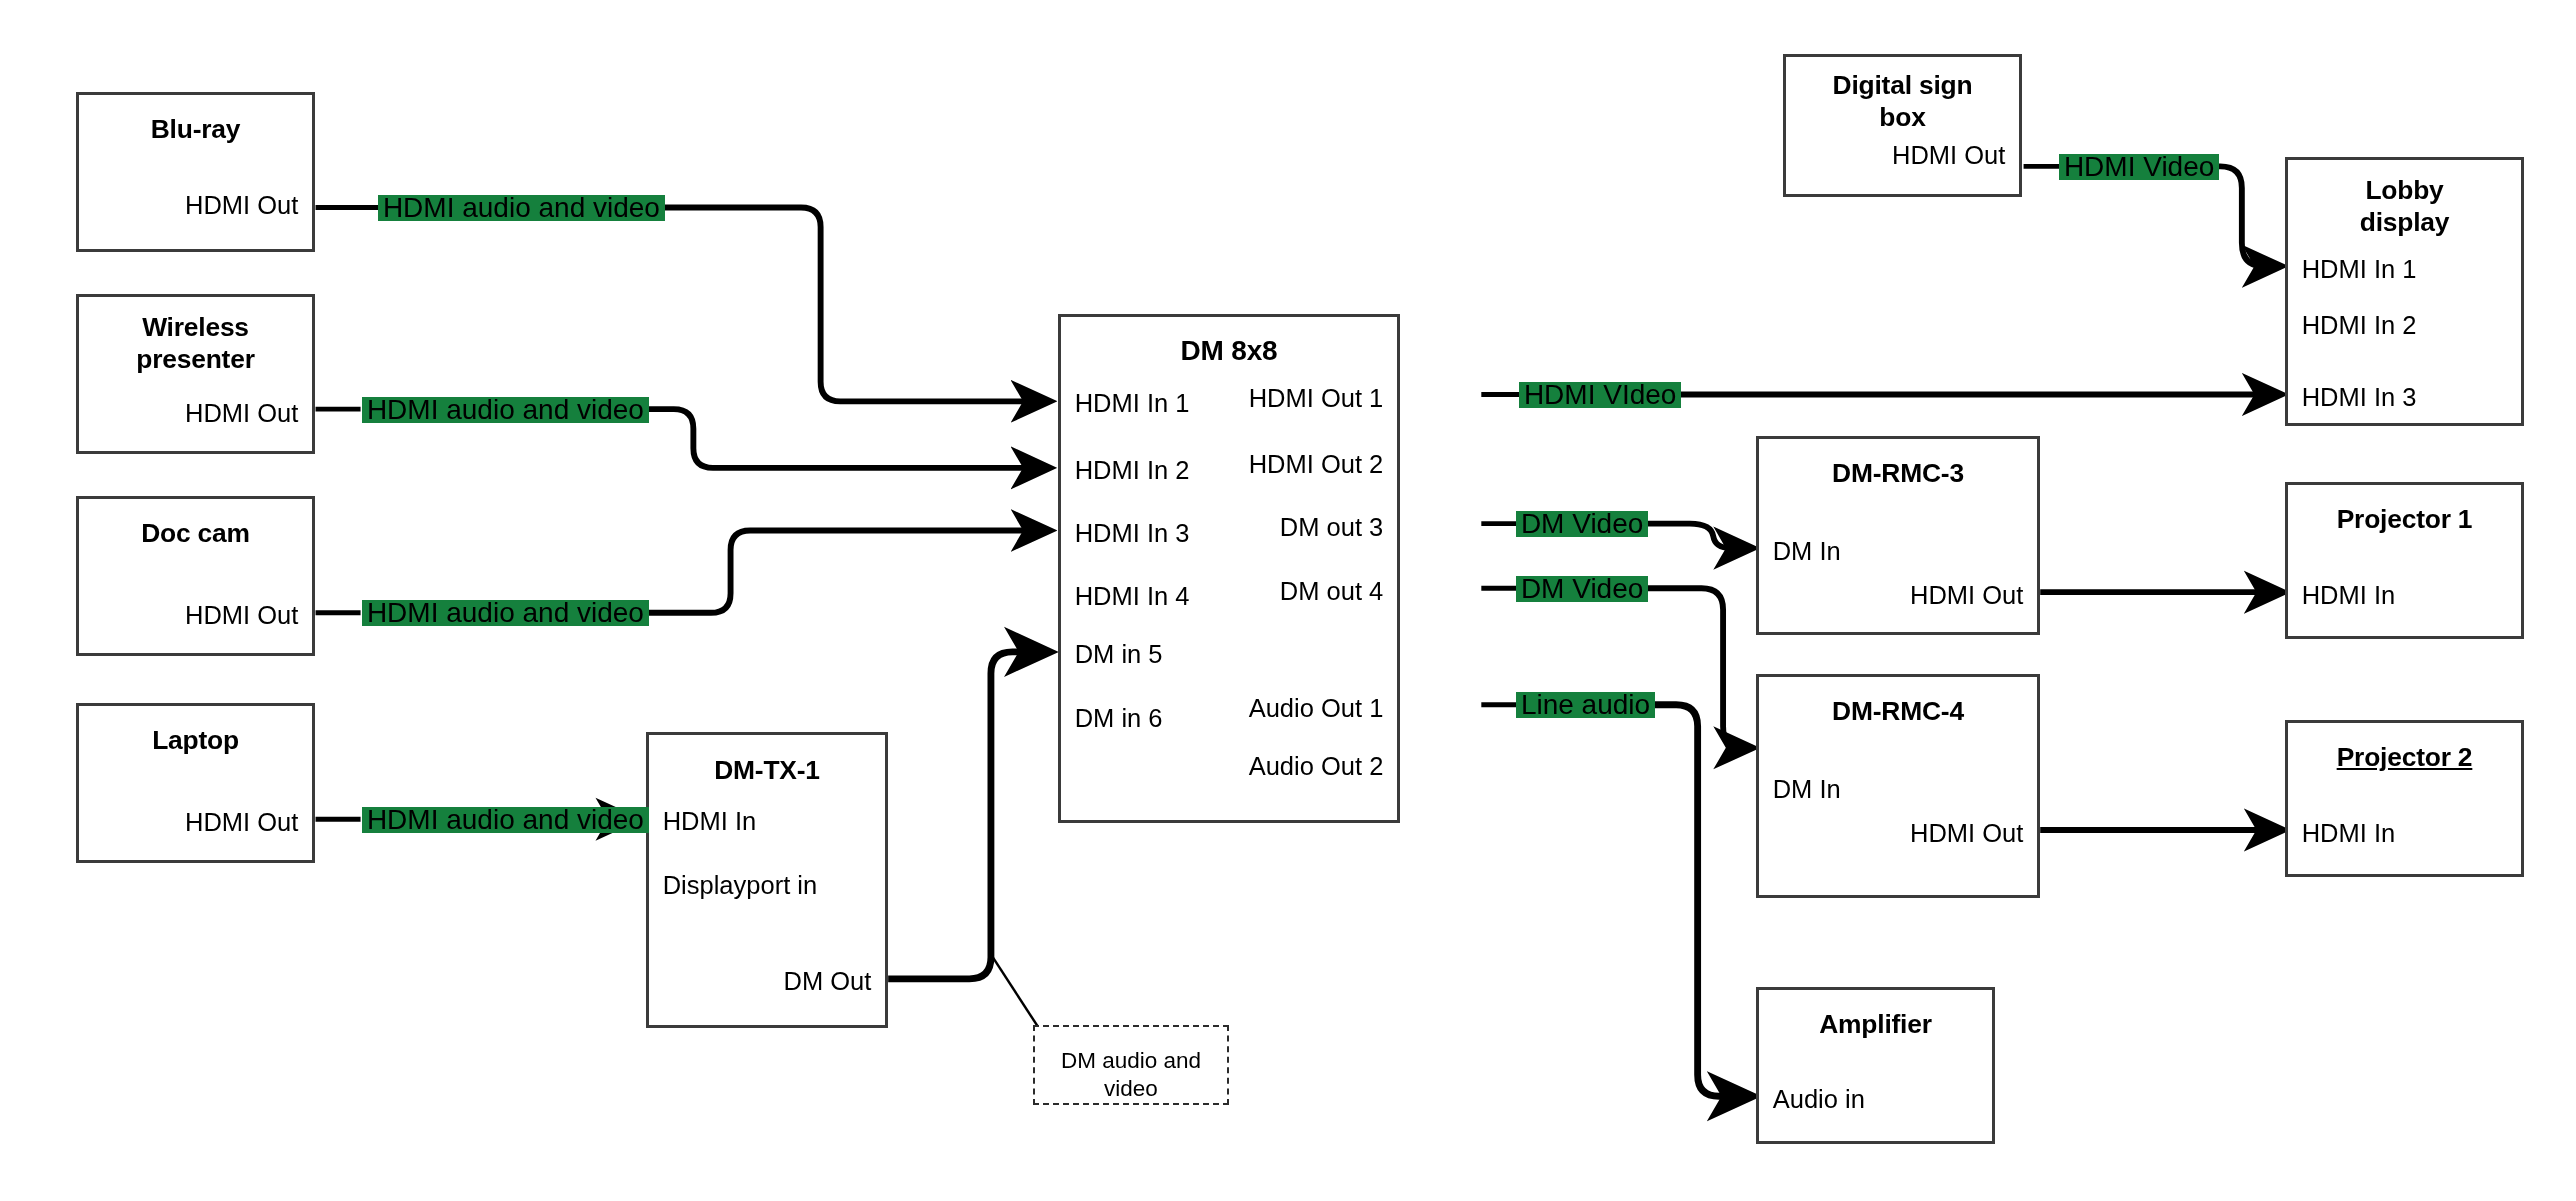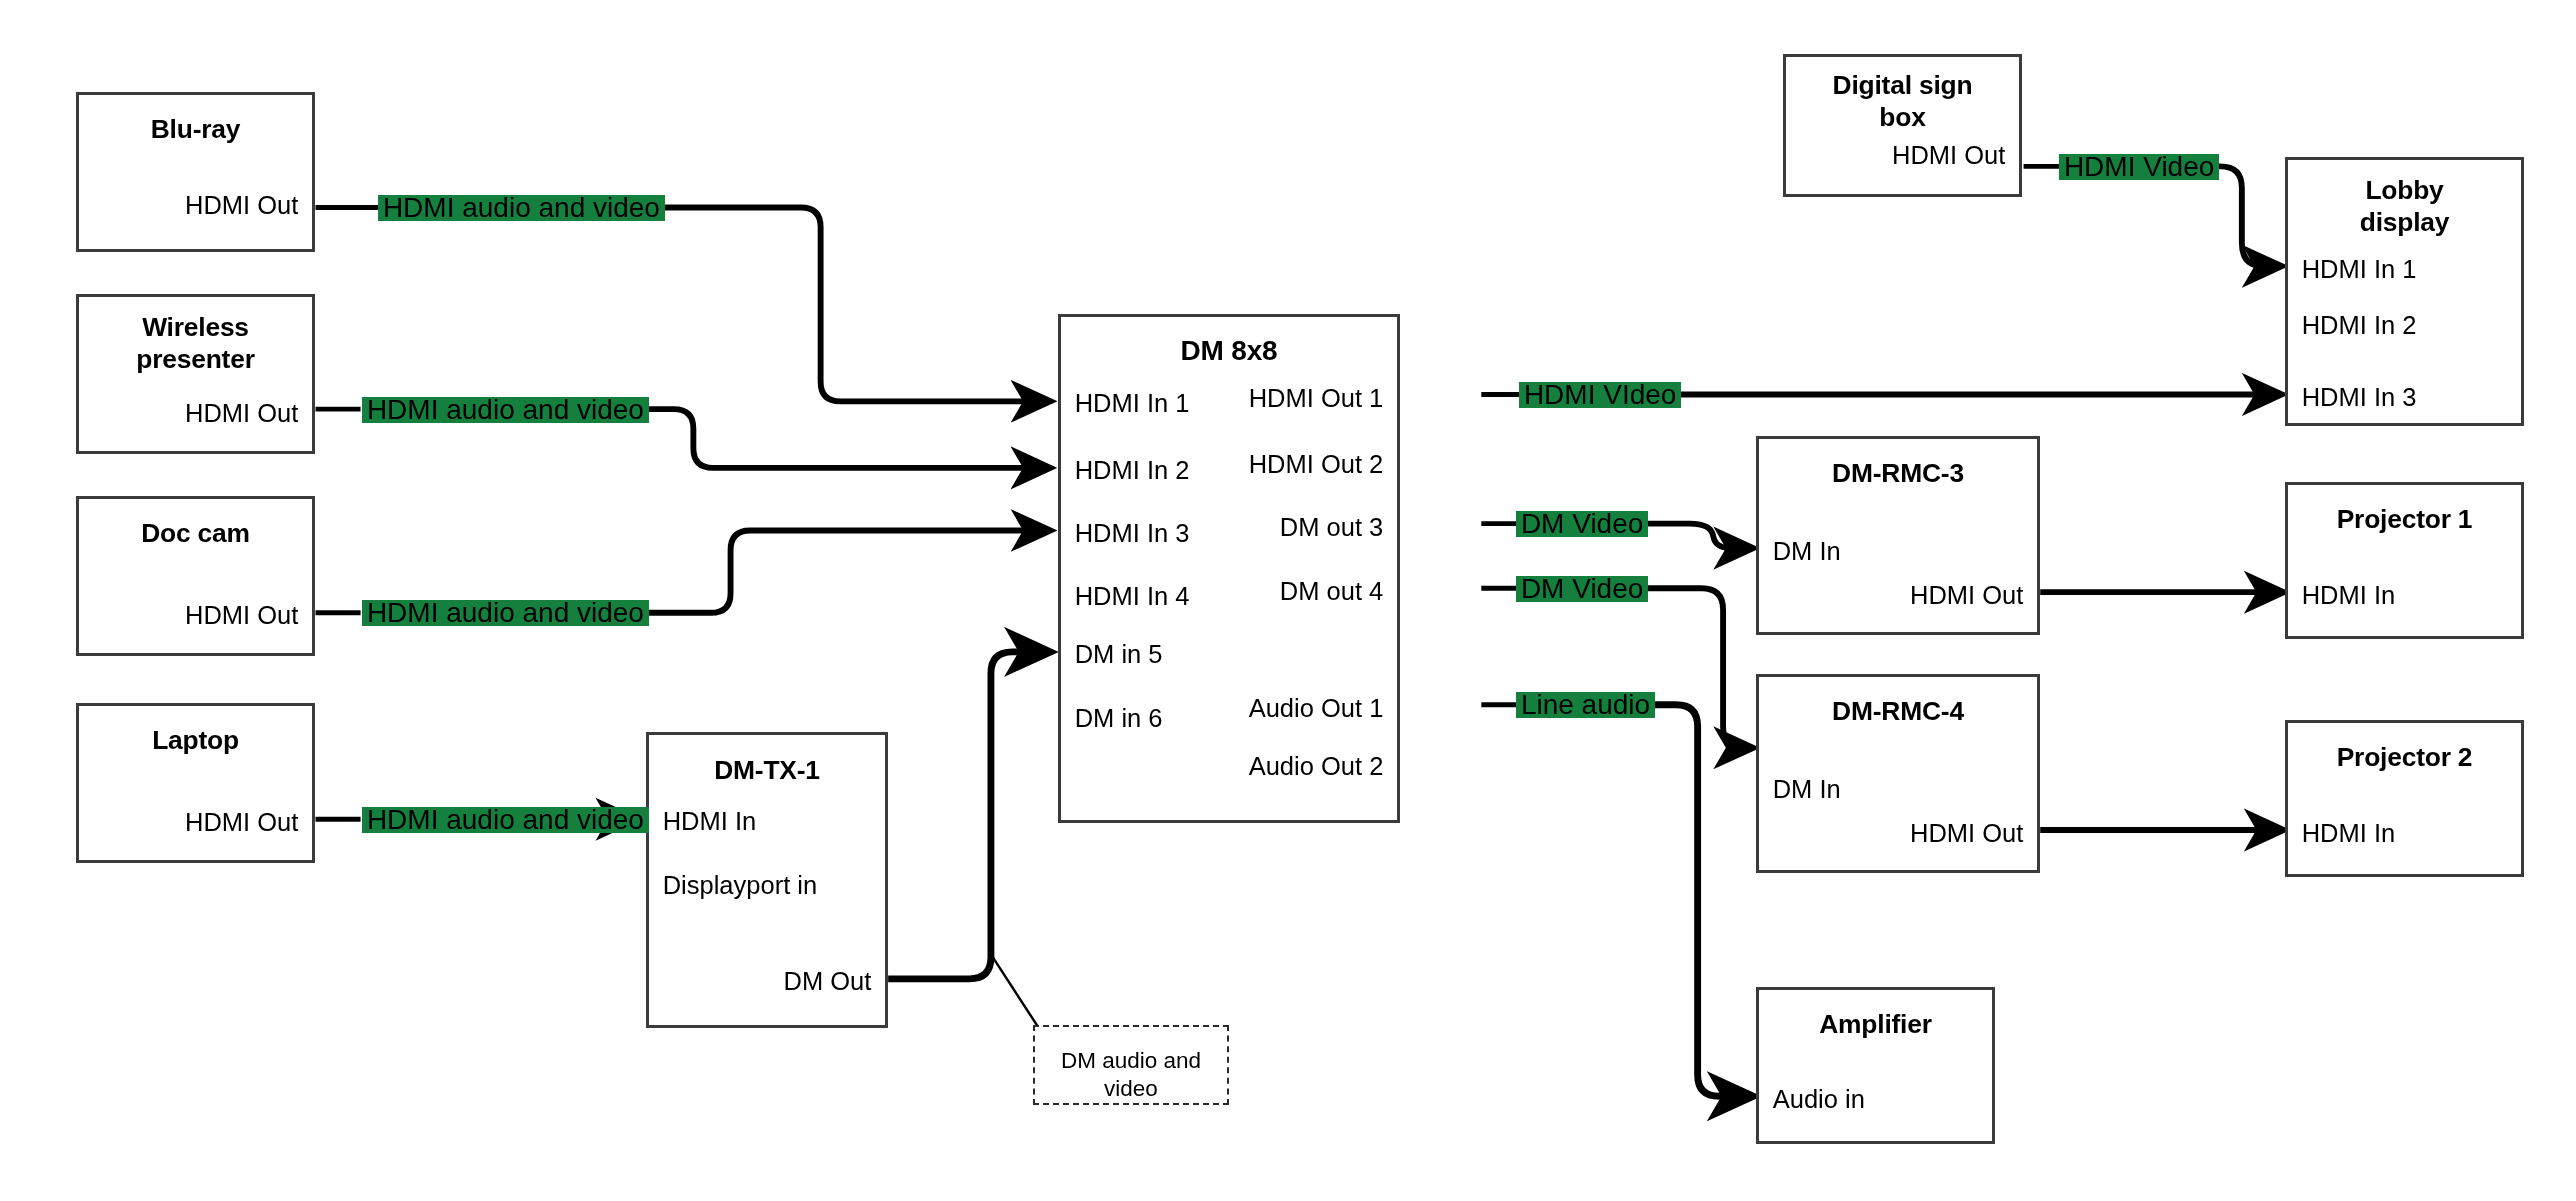--- a/index.html
+++ b/index.html
@@ -202,33 +202,33 @@
     <div class="port port-left" style="top:151px;">HDMI In 2</div>
     <div class="port port-left" style="top:223px;">HDMI In 3</div>
   </div>
 
   <div class="node" style="left:1756px; top:436px; width:284px; height:199px;">
     <div class="node-title" style="top:17.6px;">DM-RMC-3</div>
     <div class="port port-left" style="top:98px;">DM In</div>
     <div class="port port-right" style="top:142px;">HDMI Out</div>
   </div>
 
-  <div class="node" style="left:1756px; top:674px; width:284px; height:199px;">
+  <div class="node" style="left:1756px; top:674px; width:284px; height:224px;">
     <div class="node-title" style="top:17.6px;">DM-RMC-4</div>
     <div class="port port-left" style="top:98px;">DM In</div>
     <div class="port port-right" style="top:142px;">HDMI Out</div>
   </div>
 
   <div class="node" style="left:2285px; top:482px; width:239px; height:157px;">
     <div class="node-title" style="top:17.6px;">Projector 1</div>
     <div class="port port-left" style="top:96px;">HDMI In</div>
   </div>
 
   <div class="node" style="left:2285px; top:720px; width:239px; height:157px;">
-    <div class="node-title" style="top:17.6px;">Projector 2</div>
+    <div class="node-title" style="top:17.6px;text-decoration:underline;">Projector 2</div>
     <div class="port port-left" style="top:96px;">HDMI In</div>
   </div>
 
   <div class="node" style="left:1756px; top:987px; width:239px; height:157px;">
     <div class="node-title" style="top:17.6px;">Amplifier</div>
     <div class="port port-left" style="top:95px;">Audio in</div>
   </div>
 
   <div class="edge-label" style="left:378px; top:195px;">HDMI audio and video</div>
   <div class="edge-label" style="left:362px; top:397px;">HDMI audio and video</div>

